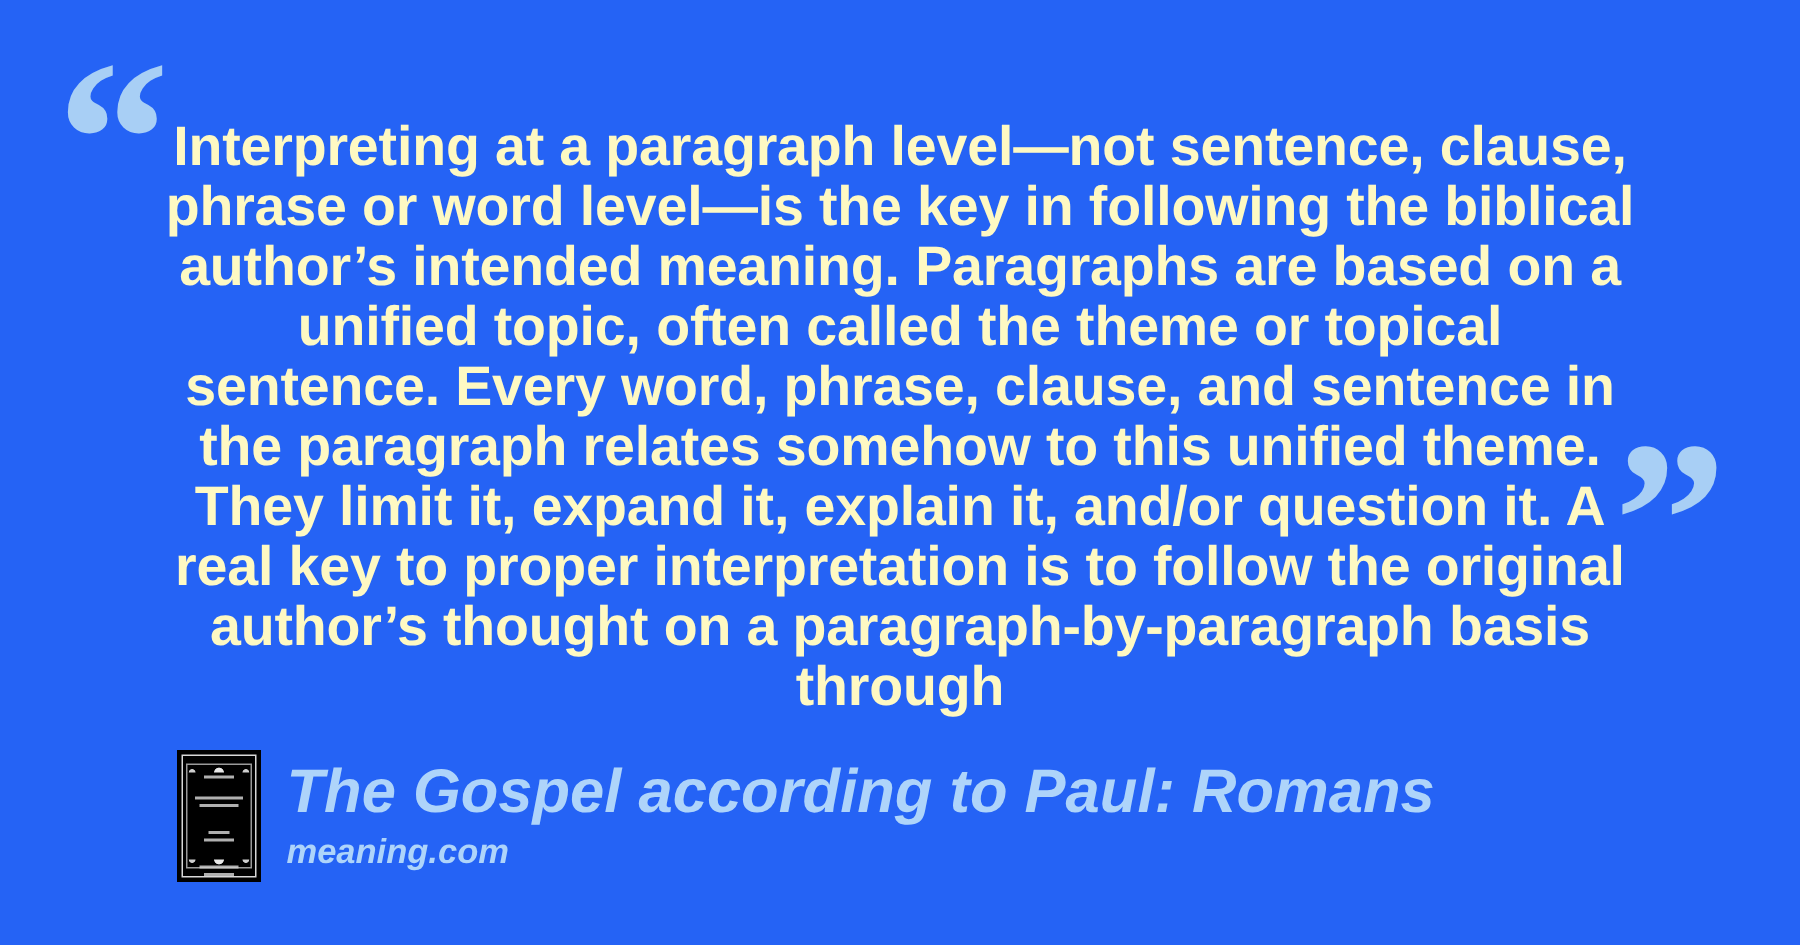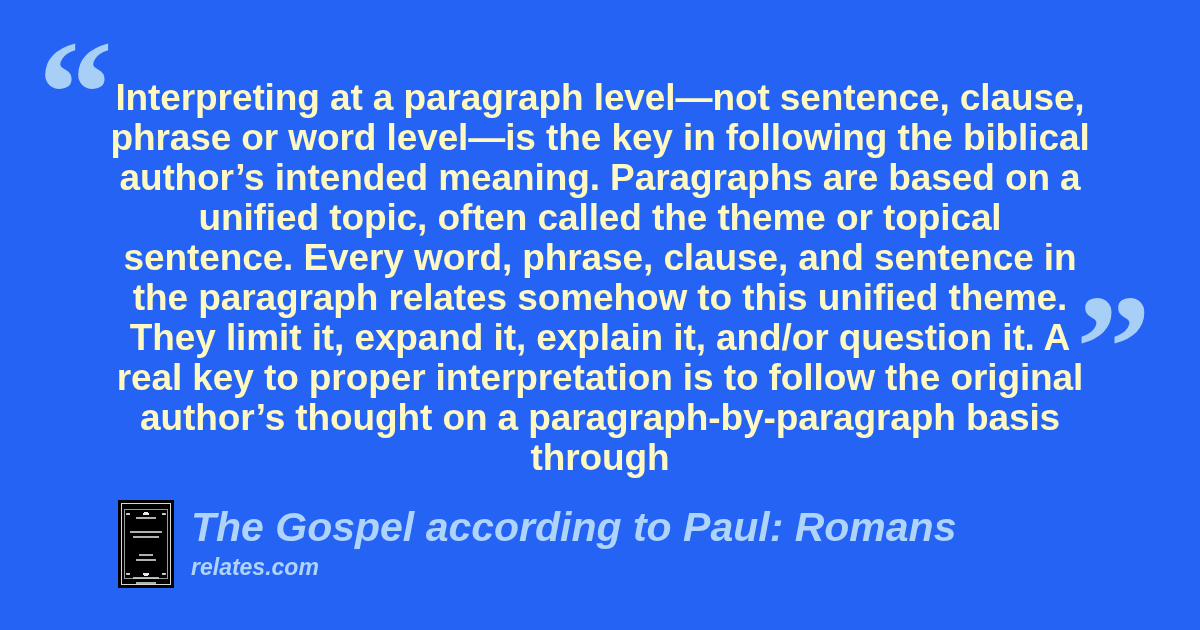--- a/index.html
+++ b/index.html
@@ -177,18 +177,18 @@
         <div class="cl w70"></div>
         <div class="cl w40 gap2"></div>
         <div class="cl w55"></div>
         <div class="cl w70 gap2"></div>
         <div class="cl w55"></div>
       </div>
     </div>
 
     <div id="footer-text">
       <div id="book-title">The Gospel according to Paul: Romans</div>
-      <div id="site-name">relates.com</div>
+      <div id="site-name">meaning.com</div>
     </div>
 
   </div>
 
 </div>
 
 </body></html>

